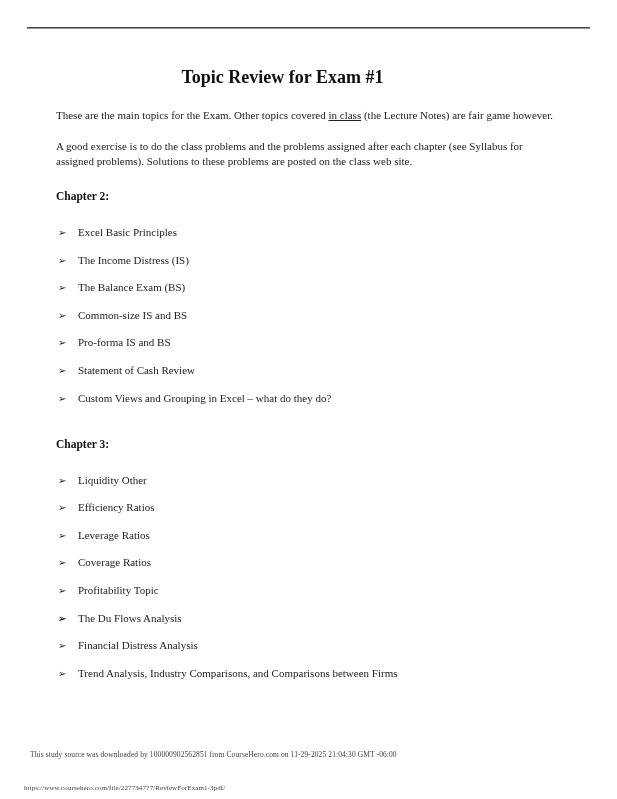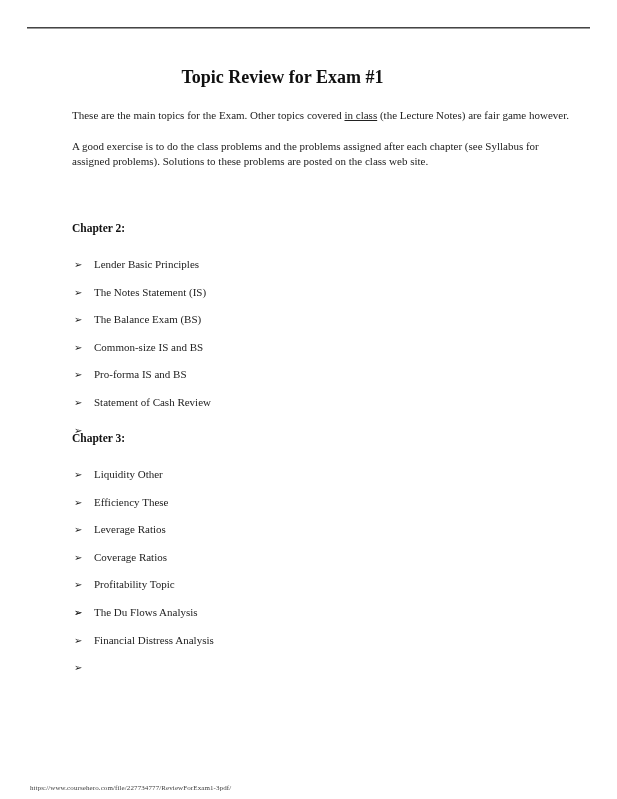--- a/index.html
+++ b/index.html
@@ -32,38 +32,38 @@
     text-align: center;
     font-size: 18px;
     line-height: 22px;
     font-weight: bold;
     color: #0f0f0f;
   }
 
   .content {
     position: absolute;
     top: 108px;
-    left: 72px;
+    left: 56px;
     width: 505px;
     font-size: 11px;
     line-height: 15px;
     color: #222222;
   }
 
   .para { margin-bottom: 16px; }
   .para-2 { margin-bottom: 8px; }
   .underlined { text-decoration: underline; }
 
   .section-heading {
     font-weight: bold;
     font-size: 11.5px;
     color: #111111;
   }
-  .heading-ch2 { margin-top: 52px; }
-  .heading-ch3 { margin-top: 21px; }
+  .heading-ch2 { margin-top: 20px; }
+  .heading-ch3 { margin-top: 31px; }
 
   ul.topic-list {
     list-style: none;
     margin-top: 21px;
   }
   ul.topic-list li {
     position: relative;
     padding-left: 22px;
     line-height: 15px;
     margin-bottom: 12.6px;
@@ -80,21 +80,21 @@
     position: absolute;
     left: 30px;
     top: 750px;
     font-size: 7.5px;
     line-height: 9px;
     color: #3d3d3d;
     letter-spacing: 0.1px;
   }
   .footer-url {
     position: absolute;
-    left: 30px;
+    left: 24px;
     top: 784px;
     font-size: 7px;
     line-height: 9px;
     color: #3d3d3d;
     letter-spacing: 0.1px;
   }
 </style>
 </head>
 <body>
 
@@ -106,41 +106,42 @@
 
   <div class="content">
 
     <p class="para"><span>These are the main topics for the Exam. Other topics covered </span><span class="underlined">in class</span><span> (the Lecture Notes) are fair game however.</span></p>
 
     <p class="para para-2">A good exercise is to do the class problems and the problems assigned after each chapter (see Syllabus for assigned problems).  Solutions to these problems are posted on the class web site.</p>
 
     <h2 class="section-heading heading-ch2">Chapter 2:</h2>
 
     <ul class="topic-list">
-      <li><span class="bullet-glyph">➢</span><span>Lender Basic Principles</span></li>
-      <li><span class="bullet-glyph">➢</span><span>The Notes Statement (IS)</span></li>
+      <li><span class="bullet-glyph">➢</span><span>Excel Basic Principles</span></li>
+      <li><span class="bullet-glyph">➢</span><span>The Income Distress (IS)</span></li>
       <li><span class="bullet-glyph">➢</span><span>The Balance Exam (BS)</span></li>
       <li><span class="bullet-glyph">➢</span><span>Common-size IS and BS</span></li>
       <li><span class="bullet-glyph">➢</span><span>Pro-forma IS and BS</span></li>
       <li><span class="bullet-glyph">➢</span><span>Statement of Cash Review</span></li>
-      <li><span class="bullet-glyph">➢</span></li>
+      <li><span class="bullet-glyph">➢</span><span>Custom Views and Grouping in Excel – what do they do?</span></li>
     </ul>
 
     <h2 class="section-heading heading-ch3">Chapter 3:</h2>
 
     <ul class="topic-list">
       <li><span class="bullet-glyph">➢</span><span>Liquidity Other</span></li>
-      <li><span class="bullet-glyph">➢</span><span>Efficiency These</span></li>
+      <li><span class="bullet-glyph">➢</span><span>Efficiency Ratios</span></li>
       <li><span class="bullet-glyph">➢</span><span>Leverage Ratios</span></li>
       <li><span class="bullet-glyph">➢</span><span>Coverage Ratios</span></li>
       <li><span class="bullet-glyph">➢</span><span>Profitability Topic</span></li>
       <li><span class="bullet-glyph">➢</span></li>
       <li><span class="bullet-glyph">➢</span><span>The Du Flows Analysis</span></li>
       <li><span class="bullet-glyph">➢</span><span>Financial Distress Analysis</span></li>
-      <li><span class="bullet-glyph">➢</span></li>
+      <li><span class="bullet-glyph">➢</span><span>Trend Analysis, Industry Comparisons, and Comparisons between Firms</span></li>
     </ul>
 
   </div>
 
+  <div class="footer-note">This study source was downloaded by 100000902562851 from CourseHero.com on 11-29-2025 21:04:30 GMT -06:00</div>
 
   <div class="footer-url">https://www.coursehero.com/file/227734777/ReviewForExam1-3pdf/</div>
 
 </div>
 
 </body></html>

